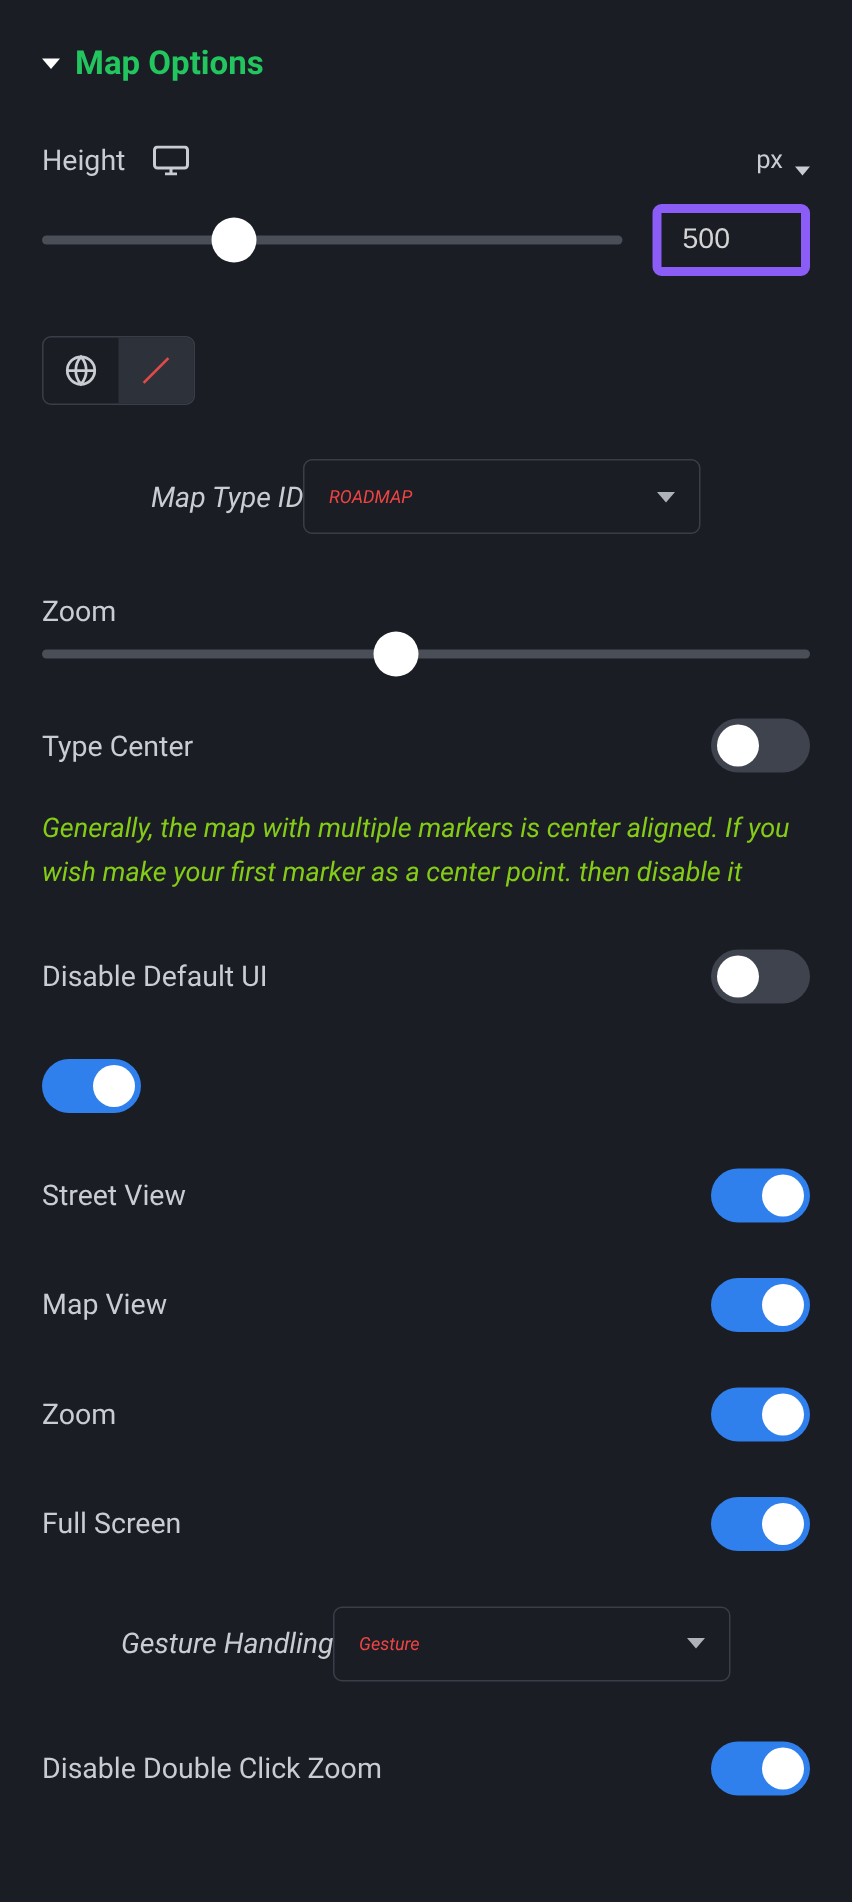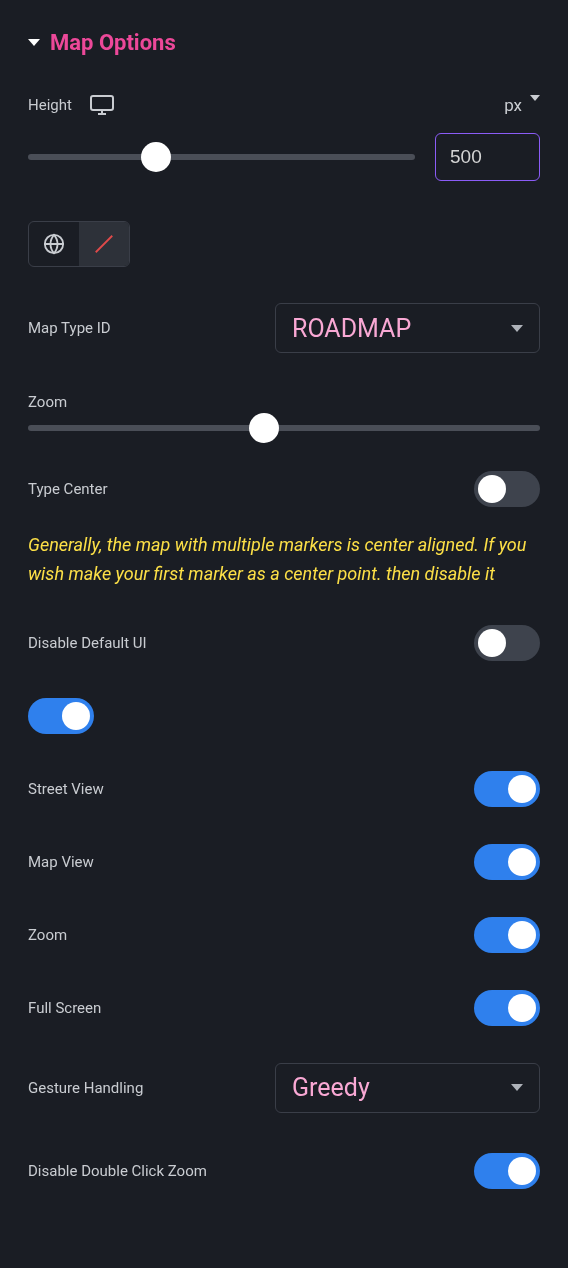--- a/index.html
+++ b/index.html
@@ -24,42 +24,42 @@
       margin-bottom: 40px;
     }
     .section-header .chev {
       width: 0;
       height: 0;
       border-left: 6px solid transparent;
       border-right: 6px solid transparent;
       border-top: 7px solid #fff;
     }
     .section-title {
-      color: #ec4899;
+      color: #22c55e;
       font-weight: 700;
       font-size: 22px;
     }
     .row {
       display: flex;
       align-items: center;
       justify-content: space-between;
       margin-bottom: 18px;
     }
     .label {
       color: #c9ccd1;
-      font-size: 15px;
+      font-size: 19px;
     }
     .label-with-icon {
       display: flex;
       align-items: center;
       gap: 18px;
     }
     .unit-select {
       display: flex;
-      align-items: flex-start;
+      align-items: flex-end;
       gap: 8px;
       color: #c9ccd1;
       font-size: 17px;
       cursor: pointer;
     }
     .unit-select .chev-sm {
       width: 0;
       height: 0;
       border-left: 5px solid transparent;
       border-right: 5px solid transparent;
@@ -85,21 +85,21 @@
       width: 30px;
       height: 30px;
       background: #fff;
       border-radius: 50%;
       cursor: grab;
     }
     .num-input {
       width: 105px;
       height: 48px;
       background: transparent;
-      border: 1px solid #8b5cf6;
+      border: 6px solid #8b5cf6;
       border-radius: 6px;
       color: #d4d4d4;
       font-size: 19px;
       padding: 16px 14px;
       outline: none;
     }
     .color-control {
       display: flex;
       border: 1px solid #3a3e48;
       border-radius: 6px;
@@ -124,22 +124,22 @@
       justify-content: space-between;
       min-width: 265px;
       height: 50px;
       background: transparent;
       border: 1px solid #3a3e48;
       border-radius: 6px;
       padding: 0 16px;
       cursor: pointer;
     }
     .select-value {
-      color: #f9a8d4;
-      font-size: 25px;
+      color: #ef4444;
+      font-size: 12px;
     }
     .select-chev {
       width: 0;
       height: 0;
       border-left: 6px solid transparent;
       border-right: 6px solid transparent;
       border-top: 7px solid #aeb2b9;
     }
     .toggle {
       position: relative;
@@ -163,37 +163,38 @@
       border-radius: 50%;
       background: #fff;
     }
     .toggle.off .toggle-knob {
       left: 4px;
     }
     .toggle.on .toggle-knob {
       right: 4px;
     }
     .help-text {
-      color: #fde047;
+      color: #84cc16;
       font-style: italic;
       font-size: 18px;
       line-height: 1.6;
       margin-bottom: 36px;
     }
     .toggle-row {
       display: flex;
       align-items: center;
       justify-content: space-between;
       margin-bottom: 37px;
     }
     .control-row {
       display: flex;
       align-items: center;
-      justify-content: space-between;
+      justify-content: center;
       margin-bottom: 40px;
+      font-style: italic;
     }
     .monitor-svg {
       width: 24px;
       height: 20px;
     }
     .globe-svg, .diag-svg {
       width: 22px;
       height: 22px;
     }
     .mb-zoom {
@@ -311,21 +312,21 @@
 <div class="toggle-row">
   <span class="label">Full Screen</span>
   <div class="toggle on">
       <div class="toggle-knob"></div>
     </div>
 </div>
 
 <div class="control-row">
   <span class="label">Gesture Handling</span>
   <div class="select-control">
-    <span class="select-value">Greedy</span>
+    <span class="select-value">Gesture</span>
     <div class="select-chev"></div>
   </div>
 </div>
 
 <div class="toggle-row" style="margin-bottom:0">
   <span class="label">Disable Double Click Zoom</span>
   <div class="toggle on">
       <div class="toggle-knob"></div>
     </div>
 </div>

